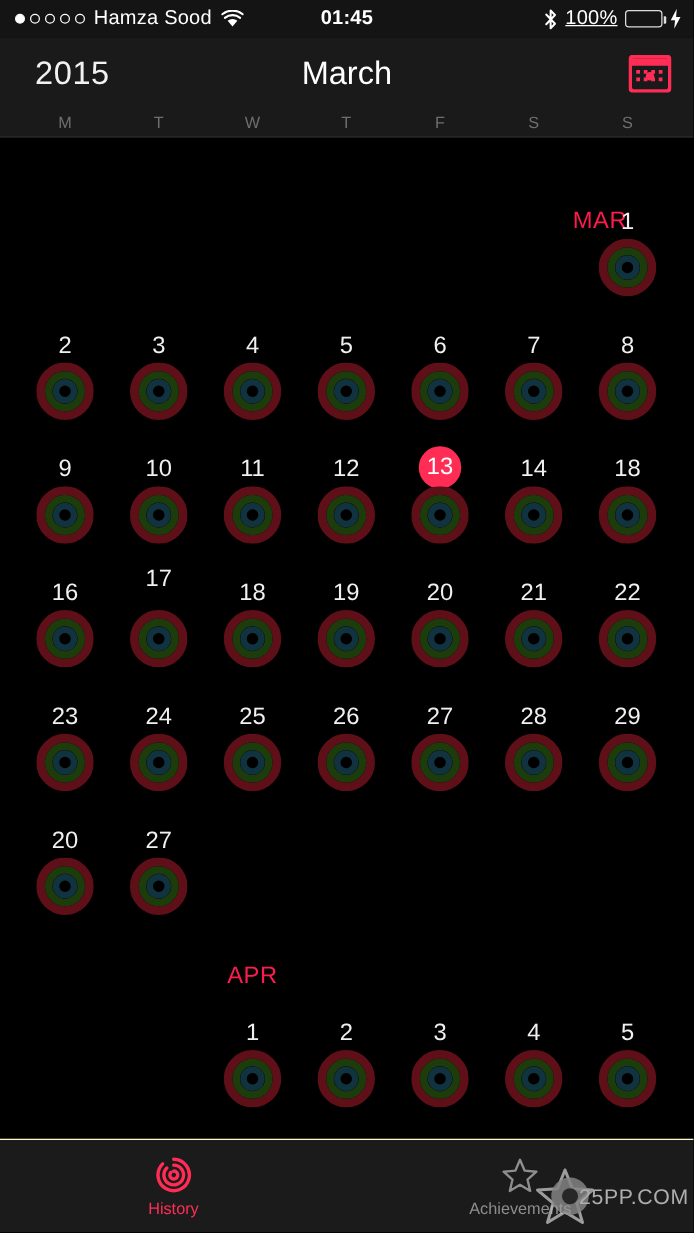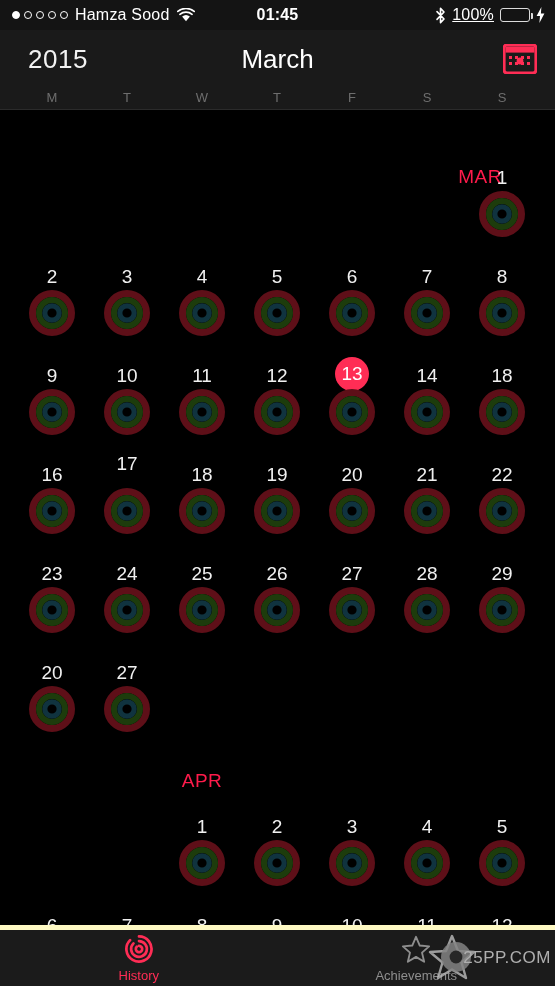--- a/index.html
+++ b/index.html
@@ -80,22 +80,22 @@
     width:34px; height:34px; margin-left:-17px; line-height:34px;
     border-radius:50%; background:#ff2d55; color:#fff; font-weight:400;
   }
   .rings{
     position:absolute; width:46px; height:46px; margin-left:-23px;
   }
   .rings svg{ display:block; }
 
   
   .tabbar{
-    position:absolute; bottom:0; left:0; width:555px; height:61px;
-    background:#1b1b1b; border-top:5px solid #fef9c3;
+    position:absolute; bottom:0; left:0; width:555px; height:75px;
+    background:#1b1b1b; border-top:1px solid #fef9c3;
     display:flex;
   }
   .tab{
     flex:1; display:flex; flex-direction:column; align-items:center;
     justify-content:center; gap:3px; cursor:pointer;
   }
   .tab-icon{ height:32px; display:flex; align-items:center; justify-content:center; }
   .tab-label{ font-size:13px; }
   .tab.active .tab-label{ color:#ff2d55; }
   .tab.inactive .tab-label{ color:#8e8e8e; }

